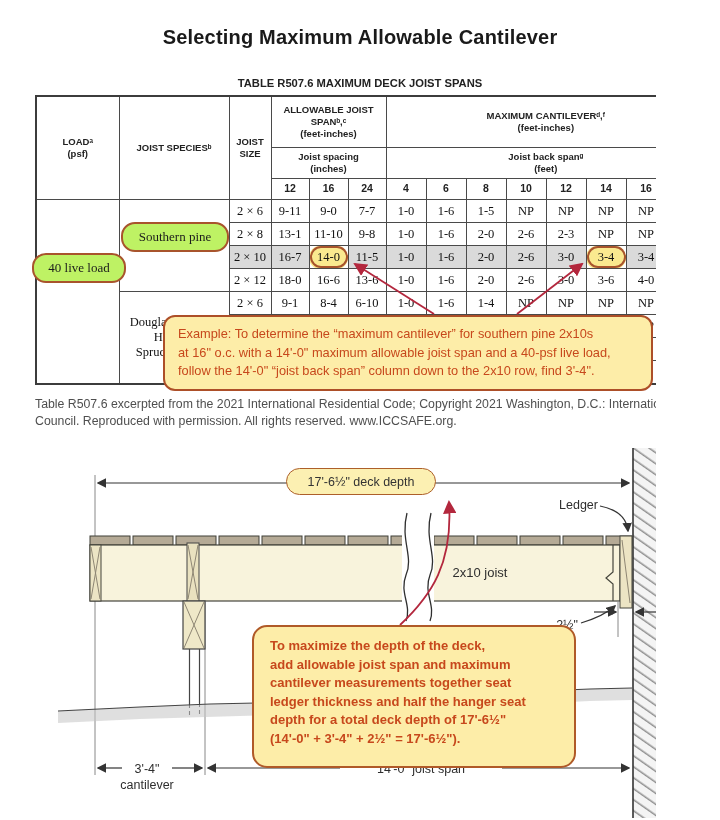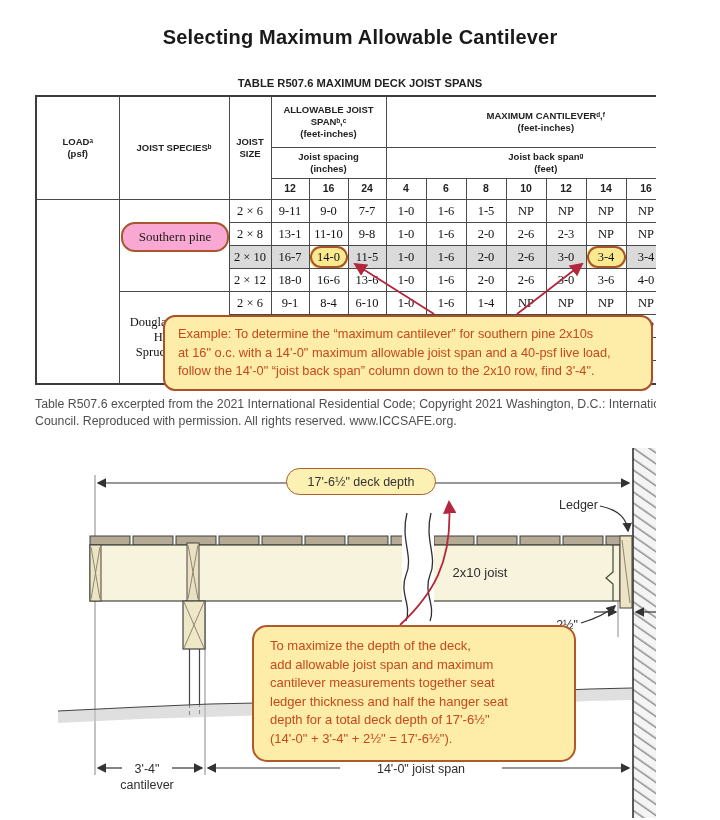--- a/index.html
+++ b/index.html
@@ -25,21 +25,21 @@
                    font-size:12.5px; color:#111; background:#fff; }
   td.species-cell { background:#fff; }
   td.species-named { vertical-align:top; text-align:left; padding:5px 0 0 6px;
                      font-size:12.3px; line-height:15px; }
   tr.hl-row td { background:#dadada; }
   td.col14 { background:#ececec; }
   tr.hl-row td.col14 { background:#c9c9c9; }
   td.circled { background:#fae98f !important; box-shadow:inset 0 0 0 2px #a8542c; border-radius:11px; }
 
   .oval { position:absolute; display:flex; align-items:center; justify-content:center;
-          background:#f9a8d4; border:2px solid #a8542c; border-radius:14px;
+          background:#bef264; border:2px solid #a8542c; border-radius:14px;
           font-family:"Liberation Serif","DejaVu Serif",serif; font-size:13px; color:#1c1c1c; z-index:3; }
   .oval-species { left:121px; top:222px; width:104px; height:26px; }
   .oval-load    { left:32px;  top:253px; width:90px;  height:26px; }
 
   svg.tbl-arrows { position:absolute; left:0; top:0; width:720px; height:450px; z-index:5; pointer-events:none; }
 
   .ex-callout { position:absolute; left:163px; top:315px; width:490px; box-sizing:border-box;
                 padding:8px 0 8px 13px; background:#fdeda8; border:2px solid #ad4f28; border-radius:12px;
                 color:#c7481c; font-size:12.8px; font-weight:500; line-height:1.45; z-index:6; }
   .ex-callout div { white-space:nowrap; }
@@ -47,22 +47,22 @@
   .caption { position:absolute; left:35px; top:396px; width:676px; font-size:12.3px;
              line-height:1.42; color:#4f4f4f; }
 
   
   svg.diagram { position:absolute; left:0; top:445px; width:720px; height:375px; }
   .deck-callout { position:absolute; left:286px; top:468px; width:150px; height:27px; box-sizing:border-box;
                   background:#fcf0b2; border:1.5px solid #ad5f2a; border-radius:14px; z-index:4;
                   display:flex; align-items:center; justify-content:center;
                   font-size:12.5px; color:#333; font-weight:500; }
   .max-callout { position:absolute; left:252px; top:625px; width:324px; box-sizing:border-box;
-                 padding:10px 0 12px 16px; background:#fdeda8; border:2px solid #b05a28; border-radius:15px;
-                 color:#c7481c; font-size:13px; font-weight:400; line-height:18.5px; z-index:4; }
+                 padding:10px 0 18px 16px; background:#fdeda8; border:2px solid #b05a28; border-radius:15px;
+                 color:#c7481c; font-size:13px; font-weight:700; line-height:18.5px; z-index:4; }
   .max-callout div { white-space:nowrap; }
 </style>
 </head>
 <body>
 
 <div class="page">
 
   <h1 class="title">Selecting Maximum Allowable Cantilever</h1>
   <div class="tbl-title">TABLE R507.6  MAXIMUM DECK JOIST SPANS</div>
 
@@ -246,20 +246,21 @@
           <td class="cant-cell"></td>
           <td class="cant-cell"></td>
           <td class="cant-cell col14"></td>
           <td class="cant-cell"></td>
           <td class="cant-cell">3-11</td>
         </tr>
       </tbody>
   </table>
 
   <div class="oval oval-species">Southern pine</div>
+  <div class="oval oval-load">40 live load</div>
 
   <svg class="tbl-arrows" viewBox="0 0 720 450">
     <defs>
       <marker id="ar" viewBox="0 0 10 10" refX="8.5" refY="5" markerWidth="7.5" markerHeight="7.5" orient="auto">
         <path d="M0,0 L10,5 L0,10 z" fill="#b3273d"></path>
       </marker>
     </defs>
     <path d="M434,314 L355,264" stroke="#b3273d" stroke-width="1.8" fill="none" marker-end="url(#ar)"></path>
     <path d="M517,314 L582,264" stroke="#b3273d" stroke-width="1.8" fill="none" marker-end="url(#ar)"></path>
   </svg>

